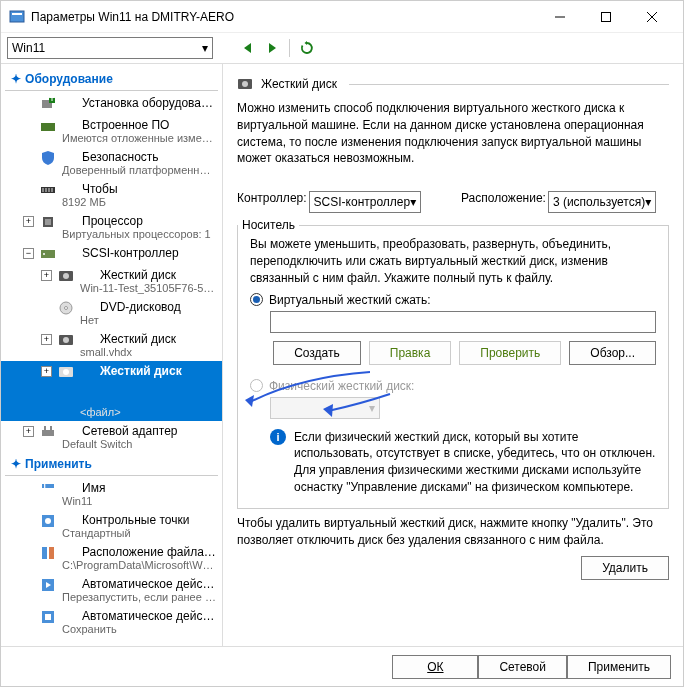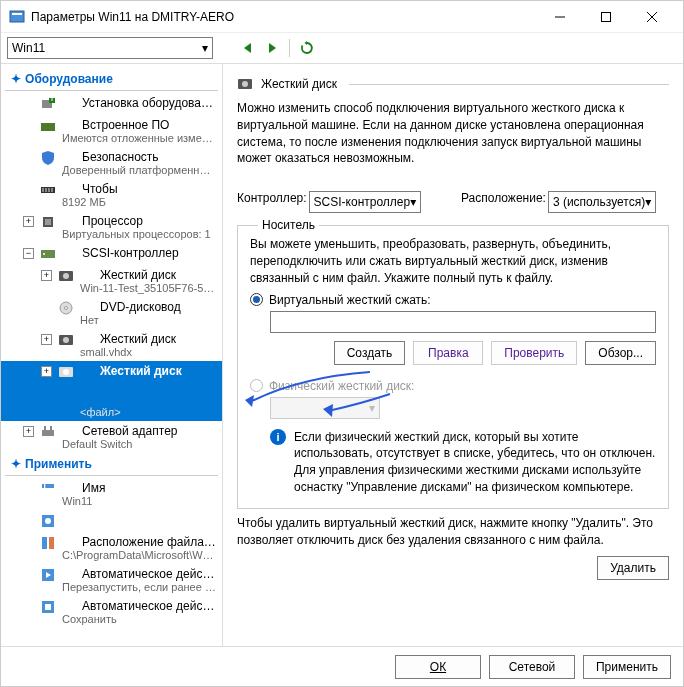--- a/index.html
+++ b/index.html
@@ -33,35 +33,35 @@
 .indent-1 { padding-left: 22px; }
 .indent-2 { padding-left: 40px; }
 
 .mainpane { flex: 1; padding: 12px 14px; overflow-y: auto; position: relative; }
 .desc { margin: 8px 0 24px 0; line-height: 1.4; }
 .row2 { display: flex; gap: 16px; }
 .col { flex: 1; display: flex; flex-direction: row; gap: 2px; }
 .label { font-size: 12px; }
 .select { height: 22px; border: 1px solid #7a7a7a; padding: 0 4px; display: flex; align-items: center; justify-content: space-between; background: #fff; }
 .fieldset { border: 1px solid #ccc; margin-top: 12px; padding: 10px 12px 12px 12px; position: relative; }
-.fieldset .legend { position: absolute; top: -8px; left: 20px; background: #fff; padding: 0 4px; }
+.fieldset .legend { position: absolute; top: -8px; left: 0; background: #fff; padding: 0 4px; }
 .radio-row { display: flex; align-items: center; gap: 6px; margin-top: 6px; }
 .radio { width: 13px; height: 13px; border: 1px solid #333; border-radius: 50%; display: inline-flex; align-items: center; justify-content: center; }
 .radio.checked::after { content: ""; width: 7px; height: 7px; background: #1a5fb4; border-radius: 50%; }
 .radio.disabled { border-color: #bbb; }
 .text-input { width: 100%; height: 22px; border: 1px solid #7a7a7a; margin-top: 4px; padding: 0 4px; background: #fff; }
-.btn { height: 24px; padding: 0 12px; border: 1px solid #7a7a7a; background: #fdfdfd; display: inline-flex; align-items: center; justify-content: center; min-width: 70px; }
-.btn.disabled { color: #4c1d95; border-color: #ccc; }
+.btn { height: 24px; padding: 0 20px; border: 1px solid #7a7a7a; background: #fdfdfd; display: inline-flex; align-items: center; justify-content: center; min-width: 70px; }
+.btn.disabled { color: #4d7c0f; border-color: #ccc; }
 .btnrow { display: flex; gap: 8px; justify-content: flex-end; margin-top: 8px; flex-wrap: wrap; }
 .info-row { display: flex; gap: 8px; margin-top: 10px; align-items: flex-start; }
 .info-icon { width: 16px; height: 16px; border-radius: 50%; background: #0066cc; color: #fff; display: flex; align-items: center; justify-content: center; font-weight: bold; font-size: 11px; flex-shrink: 0; }
 .phys-select { width: 110px; height: 22px; border: 1px solid #ccc; background: #f5f5f5; margin-top: 4px; display: flex; align-items: center; justify-content: flex-end; padding: 0 4px; }
 .arrow { position: absolute; pointer-events: none; }
 .delete-desc { margin-top: 6px; line-height: 1.4; }
-.footer { height: 40px; border-top: 1px solid #ddd; display: flex; align-items: center; justify-content: flex-end; gap: 8px; padding: 0 12px; }
+.footer { height: 40px; border-top: 1px solid #ddd; display: flex; align-items: center; justify-content: flex-end; padding: 0 12px; }
 .footer .btn { min-width: 86px; }
 .underline { text-decoration: underline; }
 </style>
 </head>
 <body>
 
 <div class="window">
 
   <div class="titlebar">
     <span class="icon">
@@ -300,20 +300,24 @@
 
 
       <div class="tree-item indent-1">
         <span class="expand-spacer"></span>
         <span class="item-icon">
             <svg viewBox="0 0 16 16">
               <rect x="2" y="2" width="12" height="12" fill="#4a90d9"></rect>
               <circle cx="8" cy="8" r="3" fill="#fff"></circle>
             </svg>
           </span>
+        <div class="item-text">
+          <span class="item-label">Контрольные точки</span>
+          <span class="item-sub">Стандартный</span>
+        </div>
       </div>
 
       <div class="tree-item indent-1">
         <span class="expand-spacer"></span>
         <span class="item-icon">
             <svg viewBox="0 0 16 16">
               <rect x="2" y="2" width="5" height="12" fill="#4a90d9"></rect>
               <rect x="9" y="2" width="5" height="12" fill="#d97a4a"></rect>
             </svg>
           </span>

